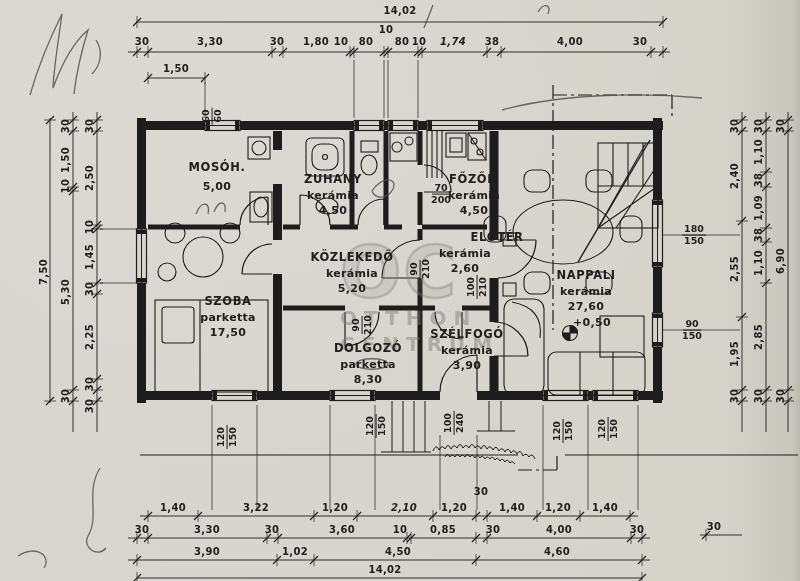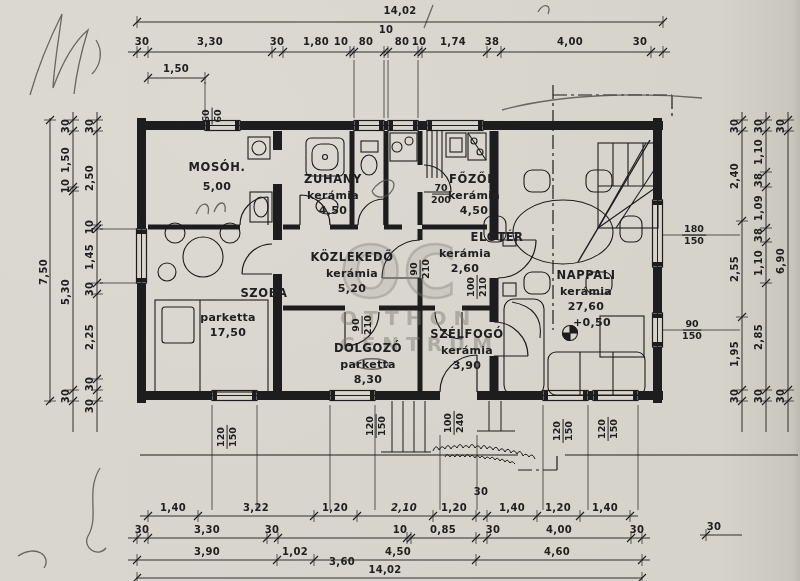--- a/index.html
+++ b/index.html
@@ -367,38 +367,38 @@
       <span class="dim" style="left: 400px; top: 11px;">14,02</span>
       <span class="dim" style="left: 142px; top: 42px;">30</span>
       <span class="dim" style="left: 210px; top: 42px;">3,30</span>
       <span class="dim" style="left: 277px; top: 42px;">30</span>
       <span class="dim" style="left: 316px; top: 42px;">1,80</span>
       <span class="dim" style="left: 341px; top: 42px;">10</span>
       <span class="dim" style="left: 366px; top: 42px;">80</span>
       <span class="dim" style="left: 386px; top: 30px;">10</span>
       <span class="dim" style="left: 402px; top: 42px;">80</span>
       <span class="dim" style="left: 419px; top: 42px;">10</span>
-      <span class="dim" style="left: 453px; top: 42px;">1,74</span>
+      <span class="dim" style="left: 453px; top: 42px; font-style: italic;">1,74</span>
       <span class="dim" style="left: 492px; top: 42px;">38</span>
       <span class="dim" style="left: 570px; top: 42px;">4,00</span>
       <span class="dim" style="left: 640px; top: 42px;">30</span>
       <span class="dim" style="left: 176px; top: 69px;">1,50</span>
       <span class="dim" style="left: 173px; top: 508px;">1,40</span>
       <span class="dim" style="left: 256px; top: 508px;">3,22</span>
       <span class="dim" style="left: 335px; top: 508px;">1,20</span>
       <span class="dim" style="left: 404px; top: 508px; font-style: italic;">2,10</span>
       <span class="dim" style="left: 454px; top: 508px;">1,20</span>
       <span class="dim" style="left: 481px; top: 492px;">30</span>
       <span class="dim" style="left: 512px; top: 508px;">1,40</span>
       <span class="dim" style="left: 558px; top: 508px;">1,20</span>
       <span class="dim" style="left: 605px; top: 508px;">1,40</span>
       <span class="dim" style="left: 142px; top: 530px;">30</span>
       <span class="dim" style="left: 207px; top: 530px;">3,30</span>
       <span class="dim" style="left: 272px; top: 530px;">30</span>
-      <span class="dim" style="left: 342px; top: 530px; margin-top: 32px;">3,60</span>
+      <span class="dim" style="left: 342px; top: 530px;">3,60</span>
       <span class="dim" style="left: 400px; top: 530px;">10</span>
       <span class="dim" style="left: 443px; top: 530px;">0,85</span>
       <span class="dim" style="left: 493px; top: 530px;">30</span>
       <span class="dim" style="left: 559px; top: 530px;">4,00</span>
       <span class="dim" style="left: 637px; top: 530px;">30</span>
       <span class="dim" style="left: 207px; top: 552px;">3,90</span>
       <span class="dim" style="left: 295px; top: 552px;">1,02</span>
       <span class="dim" style="left: 398px; top: 552px;">4,50</span>
       <span class="dim" style="left: 557px; top: 552px;">4,60</span>
       <span class="dim" style="left: 385px; top: 570px;">14,02</span>
@@ -440,21 +440,21 @@
       <span class="room sub" style="left: 333px; top: 210px;">4,50</span>
       <span class="room" style="left: 474px; top: 180px;">FŐZŐF.</span>
       <span class="room sub" style="left: 474px; top: 195px;">kerámia</span>
       <span class="room sub" style="left: 474px; top: 210px;">4,50</span>
       <span class="room" style="left: 465px; top: 238px; margin-left: 32px;">ELŐTÉR</span>
       <span class="room sub" style="left: 465px; top: 253px;">kerámia</span>
       <span class="room sub" style="left: 465px; top: 268px;">2,60</span>
       <span class="room" style="left: 352px; top: 258px;">KÖZLEKEDŐ</span>
       <span class="room sub" style="left: 352px; top: 273px;">kerámia</span>
       <span class="room sub" style="left: 352px; top: 288px;">5,20</span>
-      <span class="room" style="left: 228px; top: 294px; margin-left: 36px;">SZOBA</span>
+      <span class="room" style="left: 228px; top: 302px;">SZOBA</span>
       <span class="room sub" style="left: 228px; top: 317px;">parketta</span>
       <span class="room sub" style="left: 228px; top: 332px;">17,50</span>
       <span class="room" style="left: 368px; top: 349px;">DOLGOZÓ</span>
       <span class="room sub" style="left: 368px; top: 364px;">parketta</span>
       <span class="room sub" style="left: 368px; top: 379px;">8,30</span>
       <span class="room" style="left: 467px; top: 335px;">SZÉLFOGÓ</span>
       <span class="room sub" style="left: 467px; top: 350px;">kerámia</span>
       <span class="room sub" style="left: 467px; top: 365px;">3,90</span>
       <span class="room" style="left: 586px; top: 276px;">NAPPALI</span>
       <span class="room sub" style="left: 586px; top: 291px;">kerámia</span>

